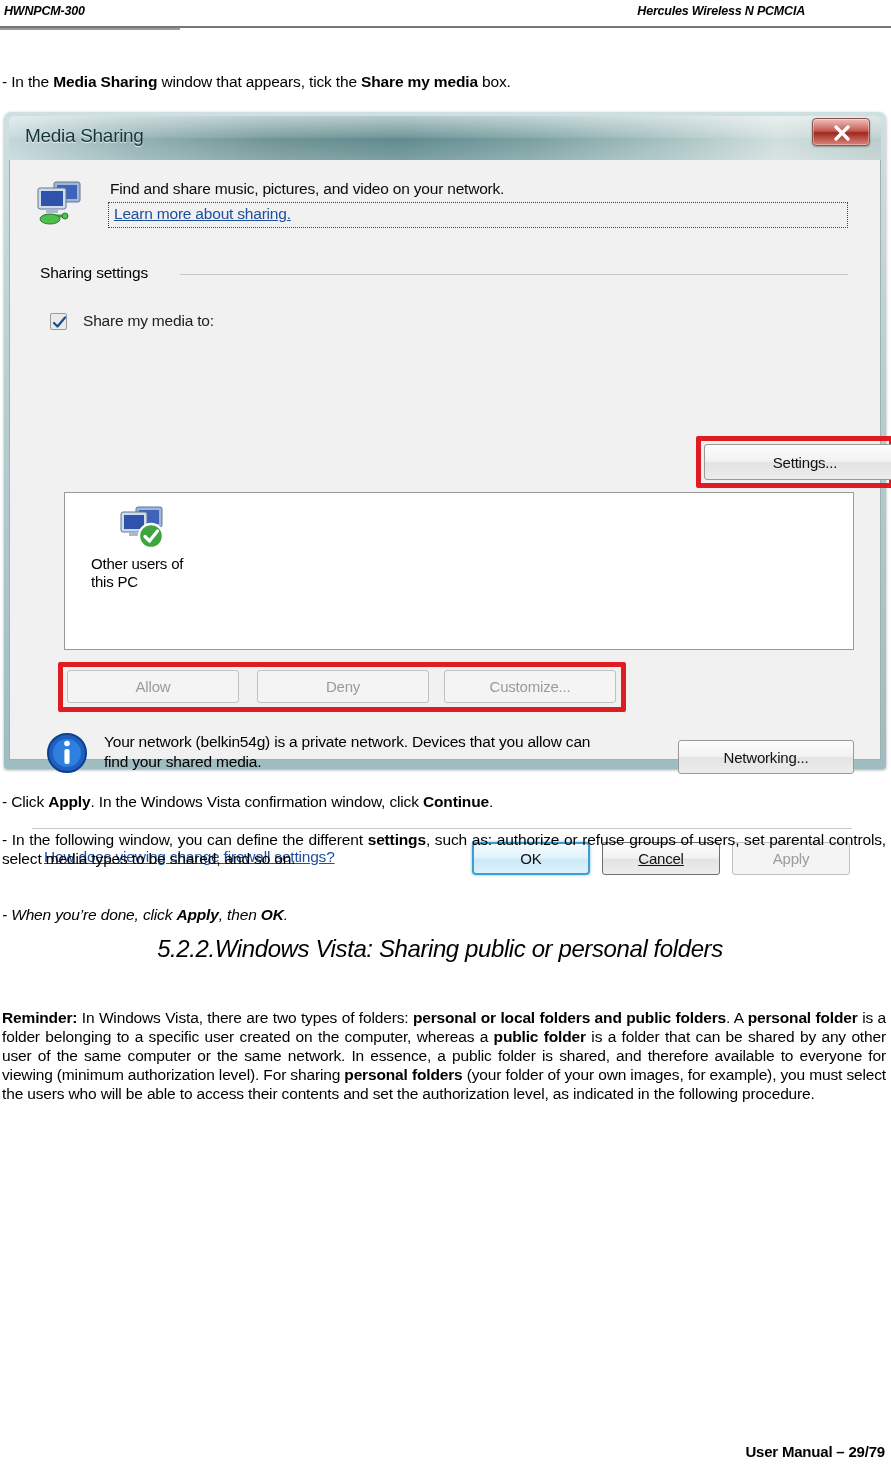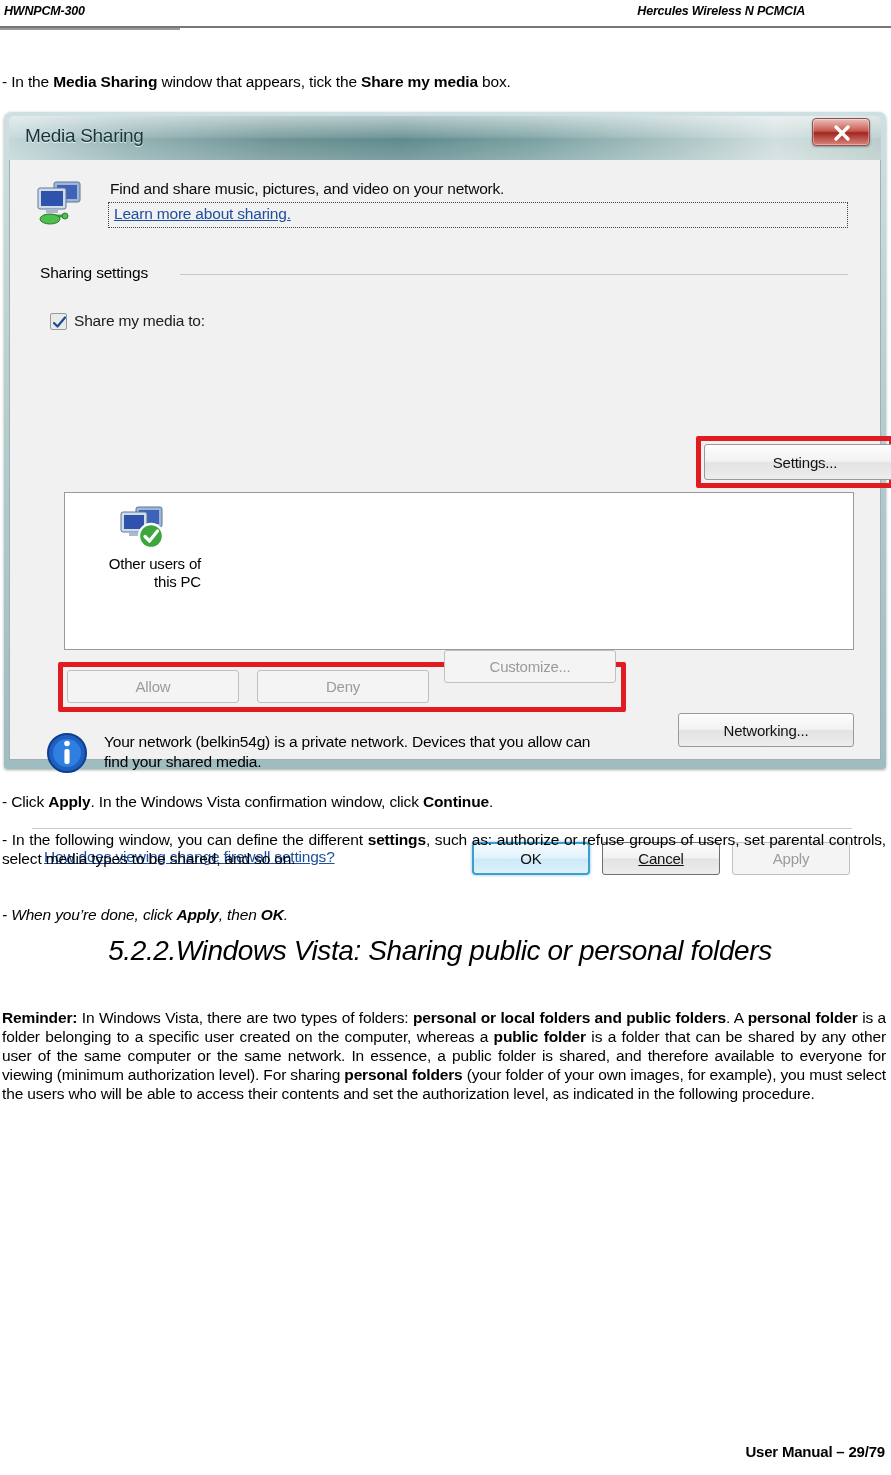--- a/index.html
+++ b/index.html
@@ -39,21 +39,21 @@
   .b { font-weight: bold; }
 
   .line-step1 { position:absolute; left:2px; top:72px; width:880px; }
   .line-step2 { position:absolute; left:2px; top:792px; width:880px; }
   .line-step3 { position:absolute; left:2px; top:830px; width:884px; }
   .line-step4 { position:absolute; left:2px; top:905px; width:880px;font-style:italic; }
 
   h2.heading {
     position:absolute; left:0; top:935px; width:880px;
     margin:0; text-align:center;
-    font-size: 28px; font-style: italic; font-weight: normal;
+    font-size: 24px; font-style: italic; font-weight: normal;
     letter-spacing: -0.4px;
   }
   .para-reminder {
     position:absolute; left:2px; top:1008px; width:884px;
   }
 
   
   .page-footer {
     position:absolute; left:0; top:1443px; width:885px;
     text-align:right; font-weight:bold; font-size:15px;
@@ -117,21 +117,21 @@
 
   
   .group-legend {
     position:absolute; left:30px; top:104px;
     font-size:15.5px; letter-spacing:-0.2px;
   }
   .group-line-r {
     position:absolute; left:170px; top:114px; width:668px; height:1px; background:#c8c8c8;
   }
 
-  .chk-row { position:absolute; left:40px; top:152px; display:flex; align-items:center; gap:7px; }
+  .chk-row { position:absolute; left:40px; top:152px; display:flex; align-items:center; gap:16px; }
   .chk {
     width:17px; height:17px; background:#eaeaea;
     border:1px solid #9a9a9a; border-radius:2px; position:relative;
   }
   .chk svg { position:absolute; left:2px; top:2px; }
   .chk-label { font-size:15.5px; letter-spacing:-0.2px; color:#202020; }
 
   .btn {
     font-family:"Liberation Sans", sans-serif;
     font-size:15px; letter-spacing:-0.2px;
@@ -143,35 +143,35 @@
 
   .hl-red { position:absolute; border:5px solid #e01b22; border-radius:2px; }
 
   .hl-settings { left:686px; top:276px; width:198px; height:52px; }
   .btn-settings { position:absolute; left:694px; top:284px; width:202px; height:36px; }
 
   .listbox {
     position:absolute; left:54px; top:332px; width:790px; height:158px;
     background:#fff; border:1px solid #9a9a9a;
   }
-  .user-item { position:absolute; left:26px; top:12px; width:110px; text-align:right; cursor:pointer; }
+  .user-item { position:absolute; left:26px; top:12px; width:110px; text-align:left; cursor:pointer; }
   .user-icon { width:56px; height:48px; margin:0 auto; position:relative; }
   .user-label { font-size:15px; line-height:18px; letter-spacing:-0.2px; margin-top:2px; }
 
   .hl-perm { left:48px; top:502px; width:568px; height:50px; }
   .btn-allow { position:absolute; left:57px; top:510px; width:172px; height:33px; }
   .btn-deny { position:absolute; left:247px; top:510px; width:172px; height:33px; }
-  .btn-customize { position:absolute; left:434px; top:490px; width:172px; height:33px; }
+  .btn-customize { position:absolute; left:434px; top:510px; width:172px; height:33px; }
 
   .net-icon { position:absolute; left:36px; top:572px; width:42px; height:42px; }
   .net-text {
     position:absolute; left:94px; top:572px; width:560px;
     font-size:15.5px; line-height:20px; letter-spacing:-0.2px;
   }
-  .btn-networking { position:absolute; left:668px; top:553px; width:176px; height:34px; }
+  .btn-networking { position:absolute; left:668px; top:580px; width:176px; height:34px; }
 
   .footer-sep { position:absolute; left:22px; top:668px; width:820px; height:1px; background:#c9c9c9; }
 
   .fw-link {
     position:absolute; left:34px; top:688px;
     font-size:15.5px; color:#1d4fa0; text-decoration:underline;
     letter-spacing:-0.2px; cursor:pointer;
   }
   .btn-ok {
     position:absolute; left:462px; top:682px; width:118px; height:33px;

